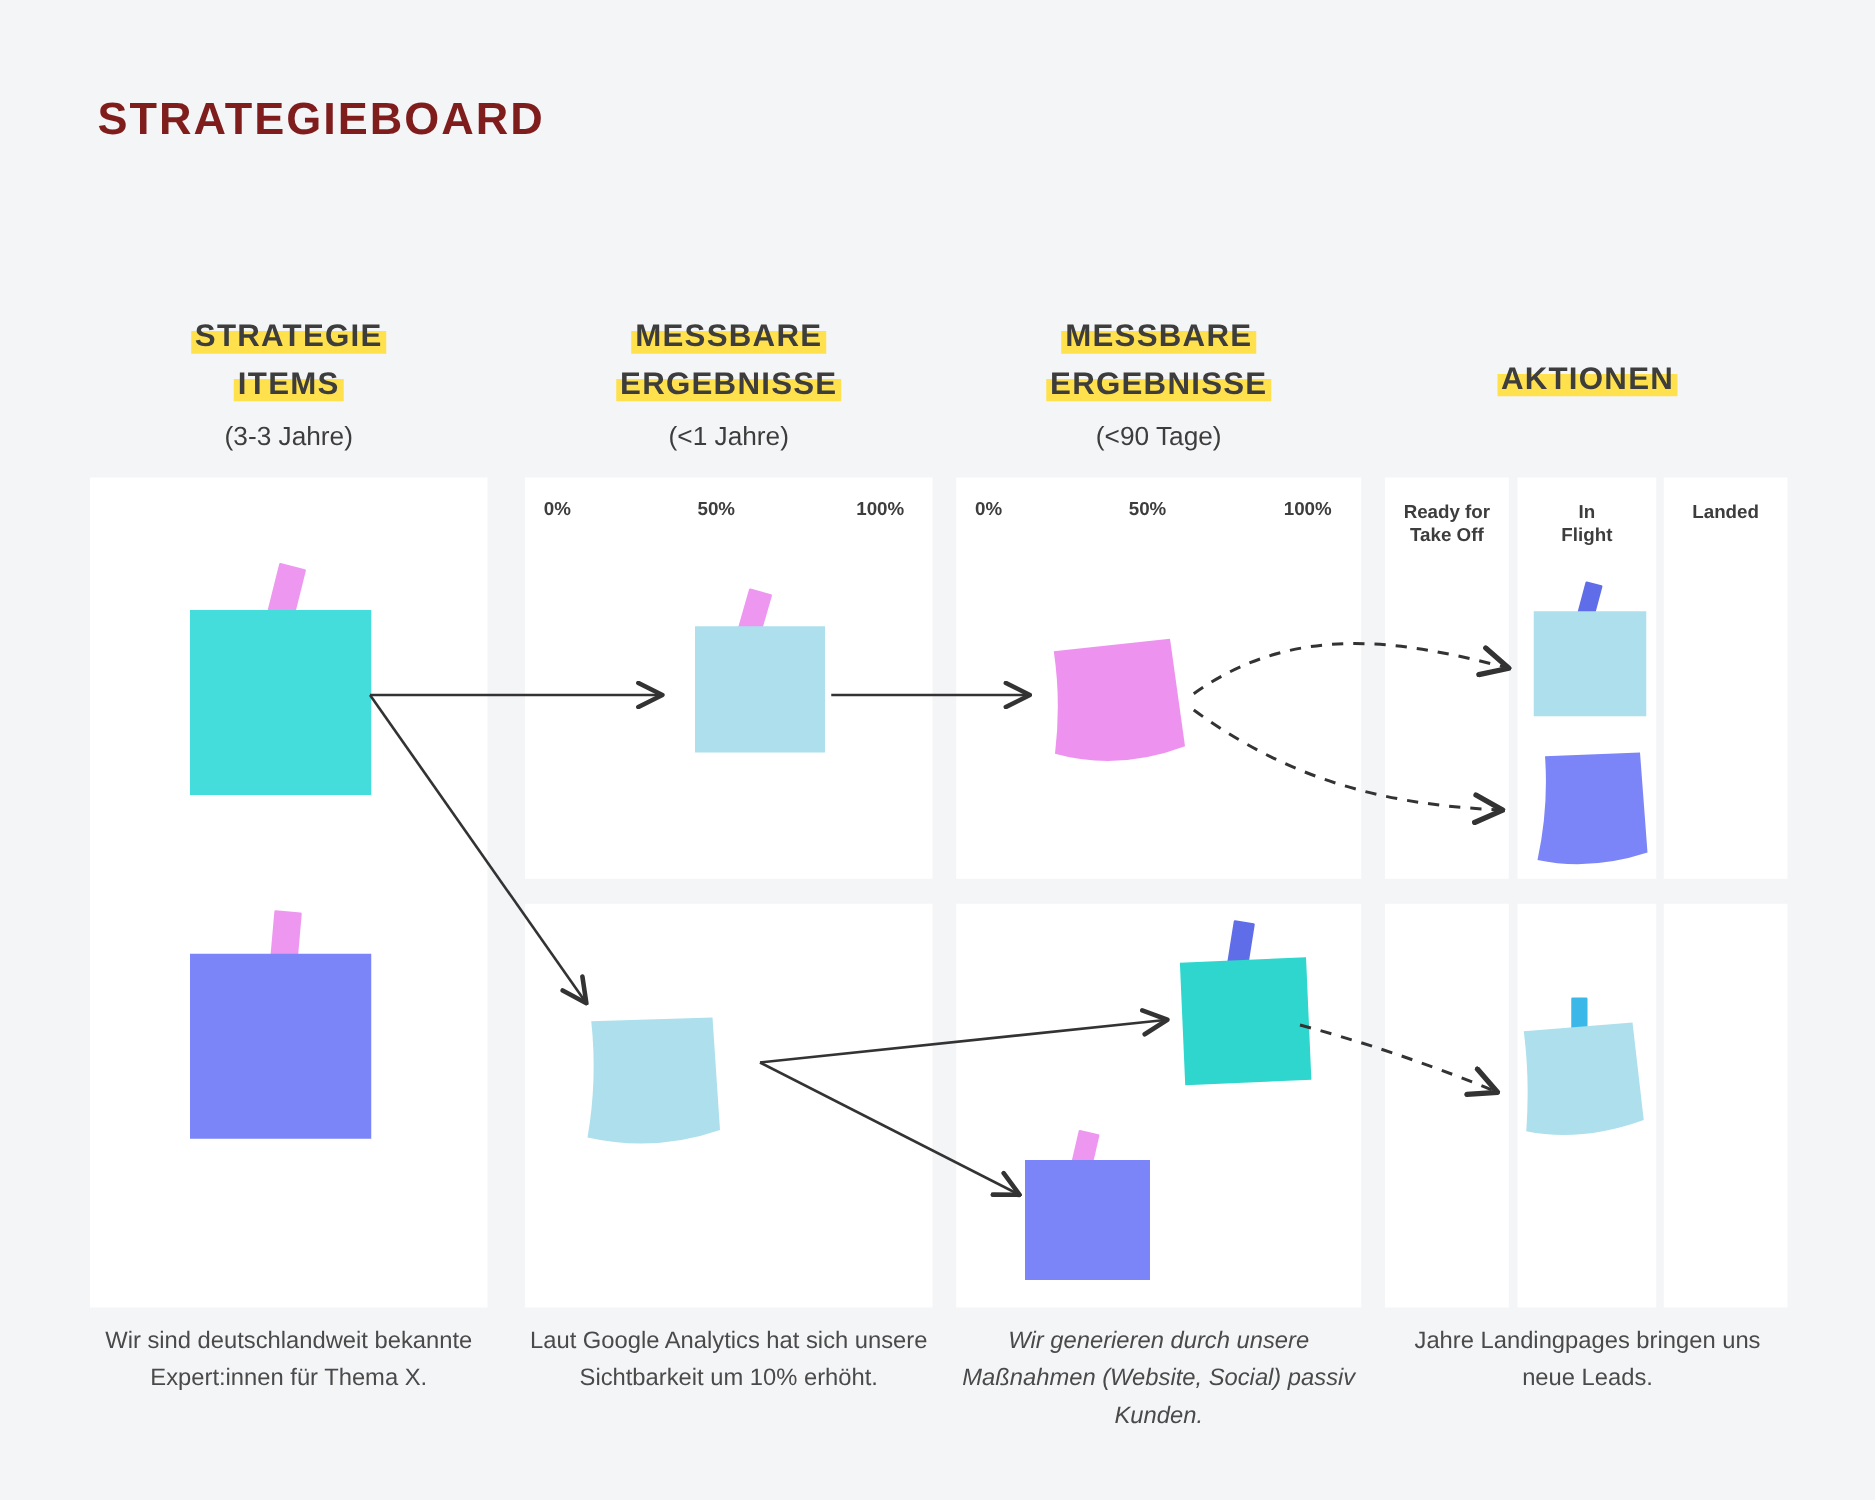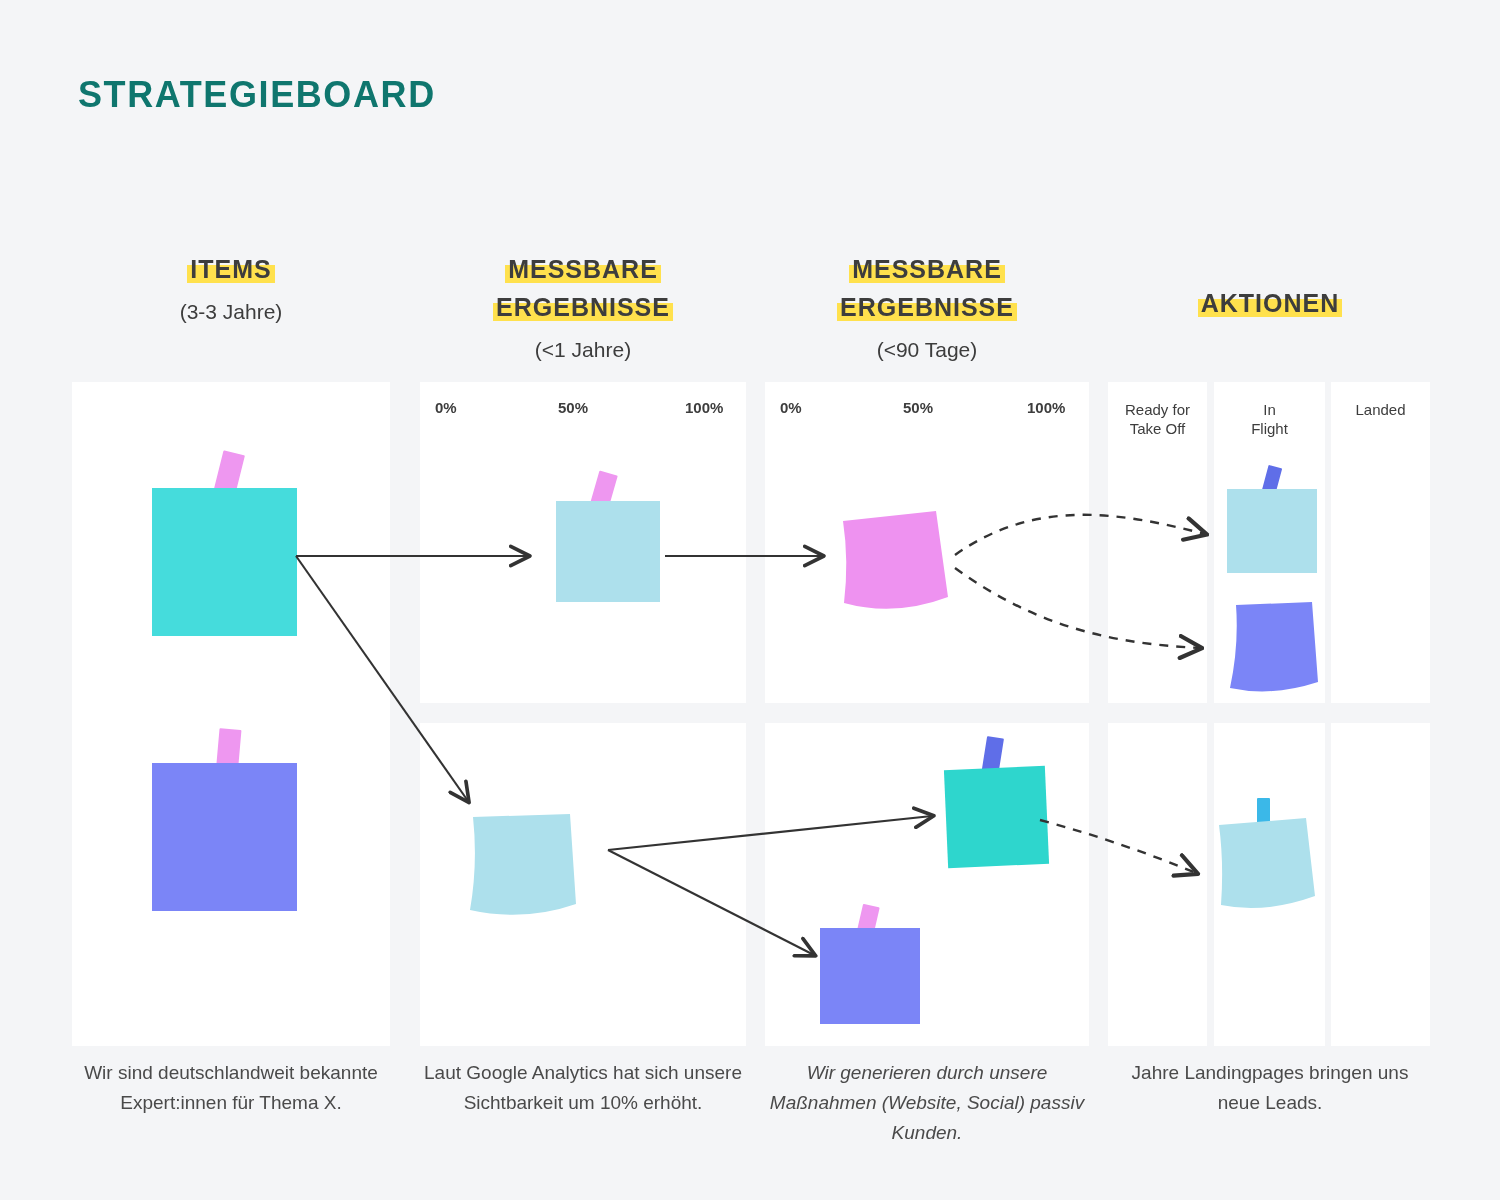--- a/index.html
+++ b/index.html
@@ -10,21 +10,21 @@
     color:#3a3a3a;
     overflow:hidden;
     position:relative;
   }
   .board{position:absolute;inset:0;}
 
   
   .title{
     position:absolute;left:78px;top:74px;
     font-size:36px;font-weight:bold;letter-spacing:1.6px;
-    color:#0f766e;
+    color:#7f1d1d;
   }
   .legend{position:absolute;right:68px;top:78px;width:210px;text-align:left;}
   .legend-row{margin-bottom:18px;}
   .legend-label{font-size:17px;color:#3d3d3d;letter-spacing:.2px;display:block;margin-bottom:4px;}
   .legend-arrow{display:block;height:16px;}
 
   
   .col-head{position:absolute;text-align:center;}
   .col-head .hl-line{display:block;line-height:34px;}
   .hl{
@@ -32,21 +32,21 @@
     font-size:25px;font-weight:bold;letter-spacing:1px;color:#3d3d3d;
     background:linear-gradient(to top, #ffe14d 0%, #ffe14d 64%, rgba(255,225,77,0) 64%);
     padding:0 3px;
     box-decoration-break:clone;-webkit-box-decoration-break:clone;
   }
   .col-sub{display:block;margin-top:10px;font-size:21px;color:#3d3d3d;}
 
   
   .panel{position:absolute;background:#ffffff;}
   .scale-label{position:absolute;font-size:15px;color:#3d3d3d;font-weight:bold;}
-  .subcol-label{position:absolute;font-size:15px;color:#3d3d3d;font-weight:normal;text-align:center;line-height:19px;}
+  .subcol-label{position:absolute;font-size:15px;color:#3d3d3d;font-weight:bold;text-align:center;line-height:19px;}
 
   
   .caption{
     position:absolute;text-align:center;font-size:19px;line-height:30px;color:#4a4a4a;
   }
 
   
   .note{position:absolute;}
   .note svg{display:block;overflow:visible;}
 
@@ -54,20 +54,21 @@
 </style>
 </head>
 <body>
 
 <div class="board">
 
   <div class="title">STRATEGIEBOARD</div>
 
 
   <div class="col-head" style="left:72px;top:252px;width:318px;">
+    <span class="hl-line"><span class="hl">STRATEGIE</span></span>
     <span class="hl-line"><span class="hl">ITEMS</span></span>
     <span class="col-sub">(3-3 Jahre)</span>
   </div>
 
   <div class="col-head" style="left:420px;top:252px;width:326px;">
     <span class="hl-line"><span class="hl">MESSBARE</span></span>
     <span class="hl-line"><span class="hl">ERGEBNISSE</span></span>
     <span class="col-sub">(&lt;1 Jahre)</span>
   </div>
 

